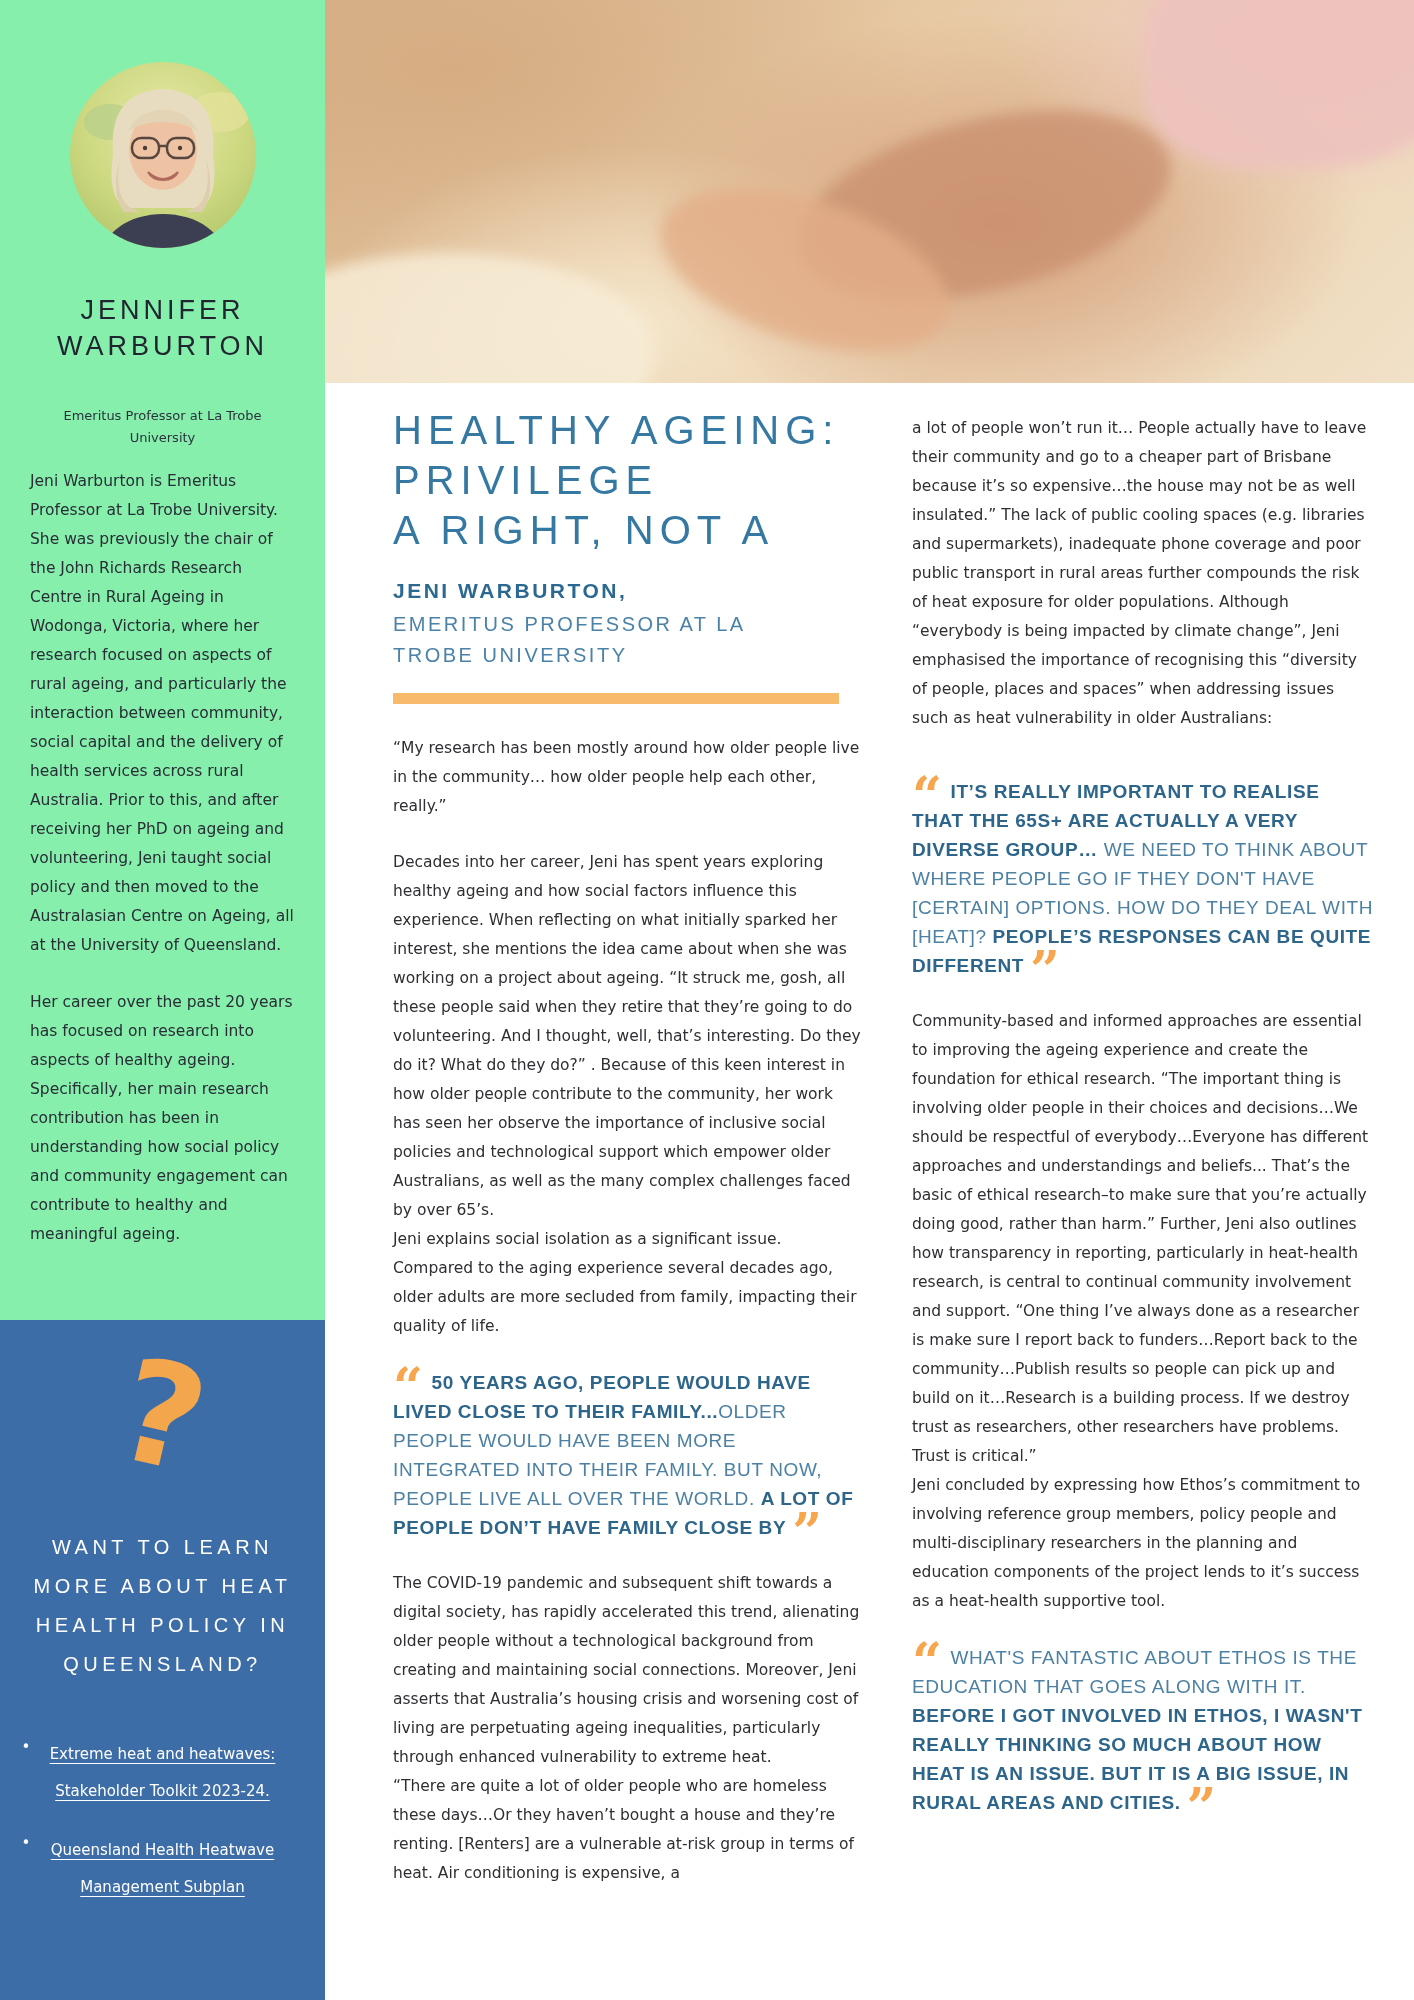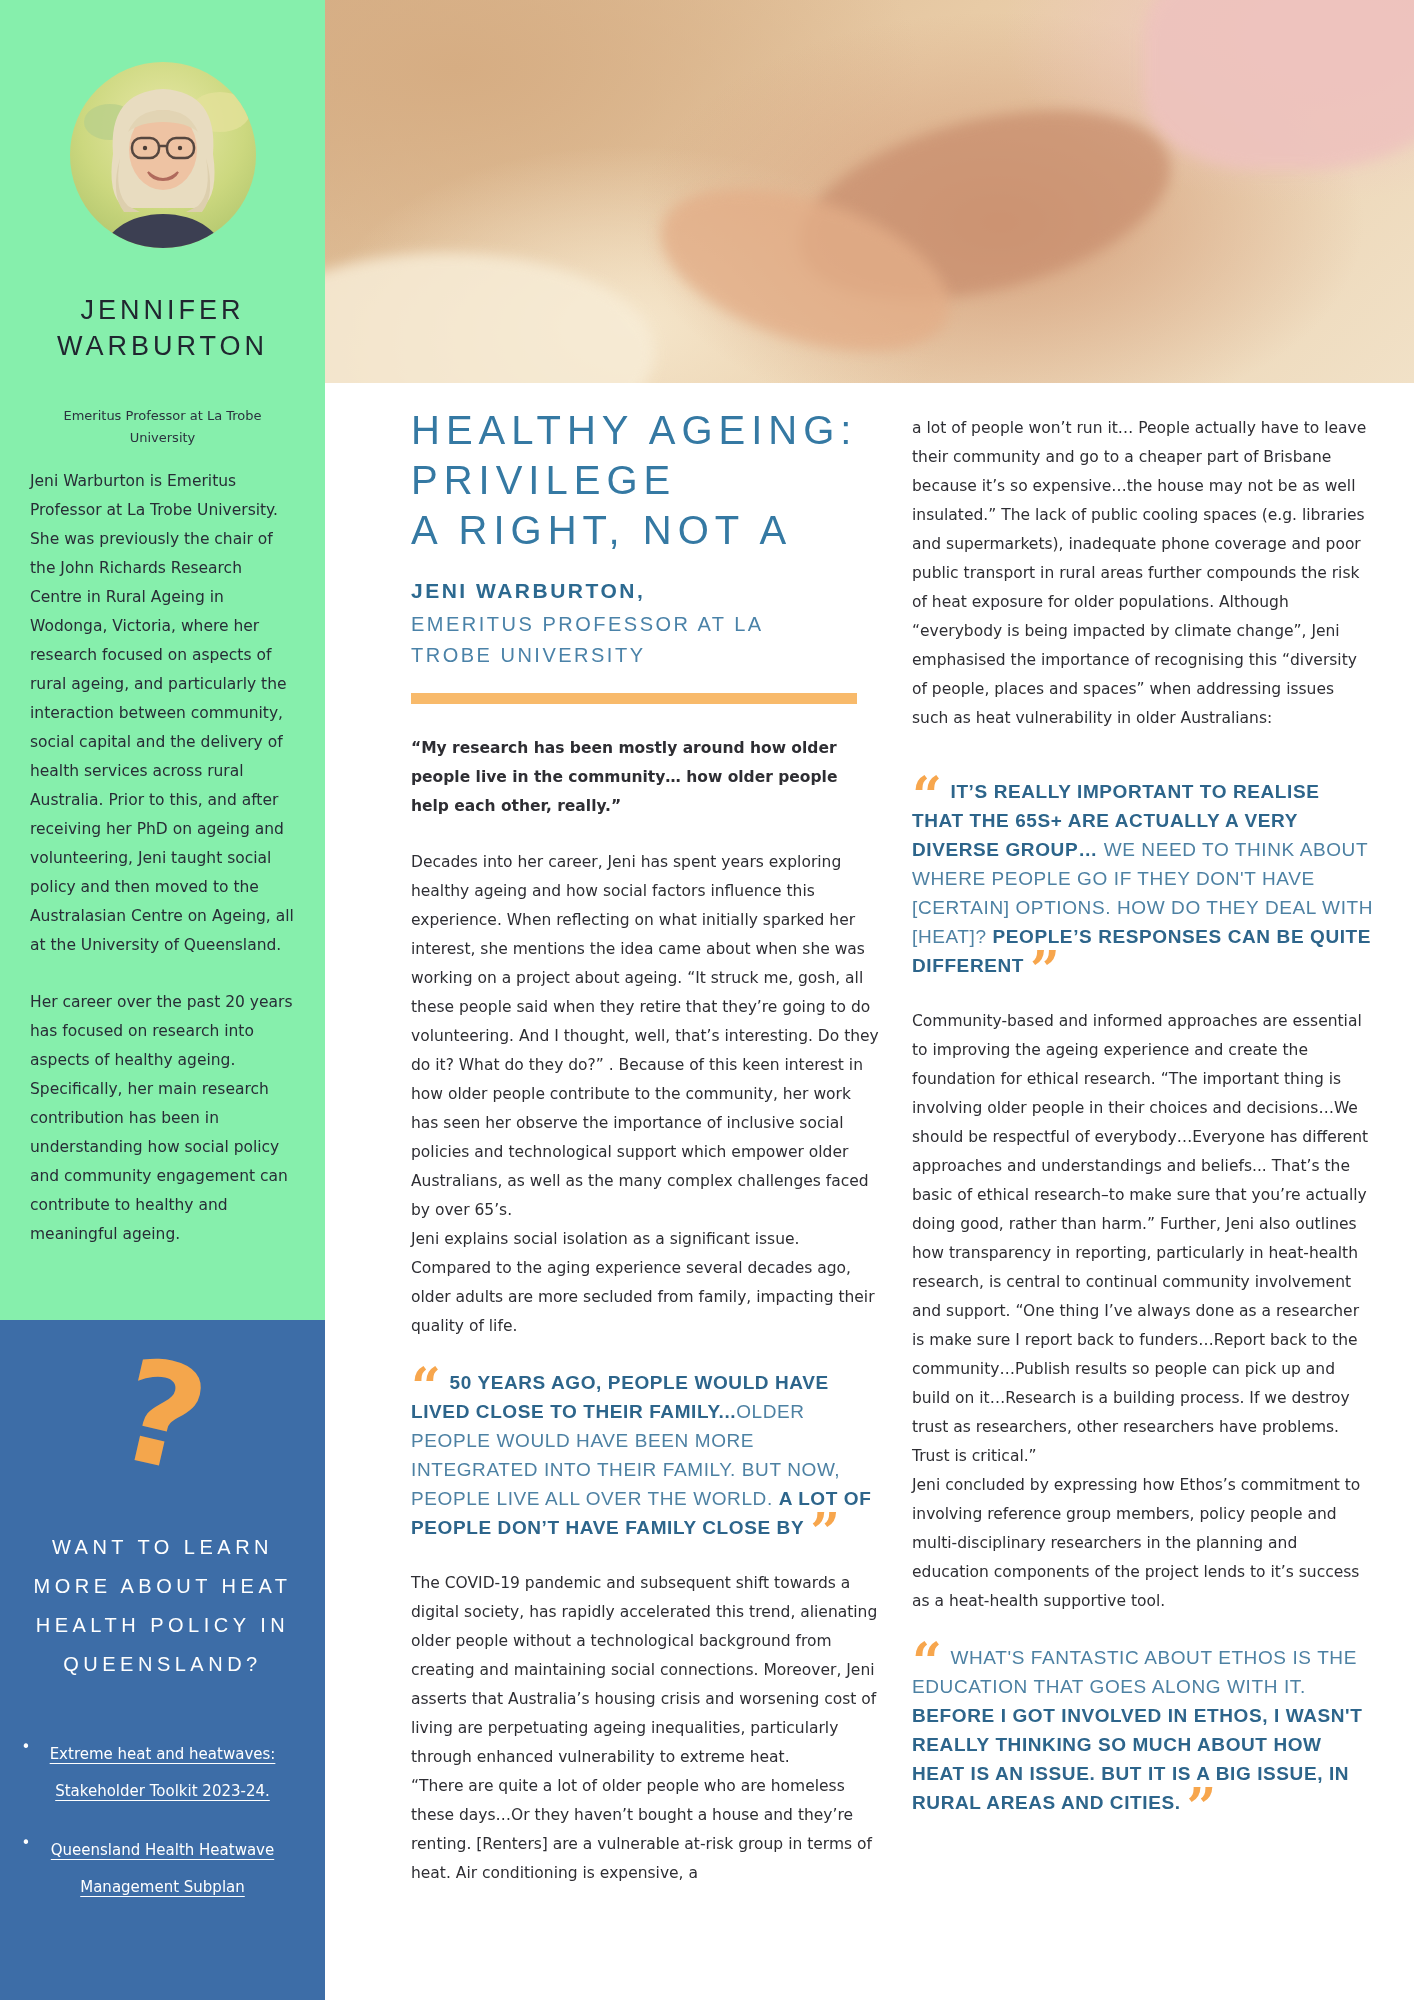--- a/index.html
+++ b/index.html
@@ -42,34 +42,34 @@
   .hero .blob { position:absolute; filter:blur(7px); }
   .hero .hand-old { width:380px; height:170px; border-radius:50%; background:#c98f6f;
     left:470px; top:120px; transform:rotate(-14deg); opacity:.75; }
   .hero .hand-young { width:300px; height:140px; border-radius:50%; background:#e3ae88;
     left:330px; top:200px; transform:rotate(18deg); opacity:.8; }
   .hero .sleeve-pink { width:330px; height:220px; border-radius:45% 55% 60% 40%; background:#eec3be;
     right:-60px; top:-50px; opacity:.9; }
   .hero .cuff-light { width:420px; height:200px; border-radius:50%; background:#f7ecd6;
     left:-90px; bottom:-70px; opacity:.85; }
 
-  .col-left  { position:absolute; left:86px;  top:405px; width:468px; }
+  .col-left  { position:absolute; left:68px;  top:405px; width:468px; }
   .col-right { position:absolute; left:587px; top:414px; width:462px; }
 
   .headline { font-family:"Liberation Sans", sans-serif; font-weight:400; color:#3579a3;
     font-size:40px; letter-spacing:6px; line-height:50px; }
   .headline div { white-space:nowrap; }
   .byline { margin-top:24px; font-family:"Liberation Sans", sans-serif; }
   .byline-name { display:block; font-size:21px; font-weight:bold; letter-spacing:2.5px; color:#2c6990; }
   .byline-role { display:block; font-size:20px; letter-spacing:2.5px; line-height:31px; color:#4a82a8; margin-top:6px; }
   .orange-rule { margin-top:22px; width:446px; height:11px; background:#f8ba6b; }
 
   .body-p { font-size:15.5px; line-height:29px; color:#2e2e33; }
   .p-gap { margin-top:27px; }
-  .p-first { margin-top:30px;font-weight:bold; }
+  .p-first { margin-top:30px; }
 
   .pullquote { margin-top:27px; margin-bottom:27px; font-family:"Liberation Sans", sans-serif;
     font-size:19px; line-height:29px; letter-spacing:0.6px; }
   .pq-bold  { font-weight:bold; color:#2d658b; }
   .pq-light { font-weight:400; color:#4d81a3; }
   .qmark-glyph { font-family:"DejaVu Serif", serif; font-weight:bold; font-size:52px;
     color:#f7a64d; line-height:0; vertical-align:-16px; }
   .q-open { margin-right:8px; }
   .q-close { margin-left:6px; }
 </style>

